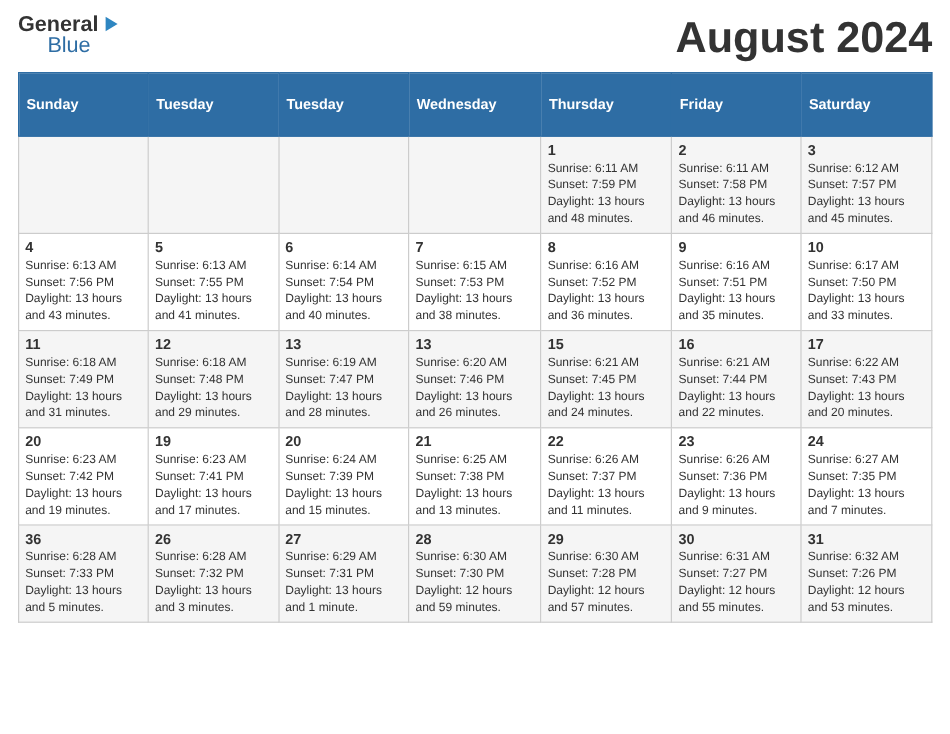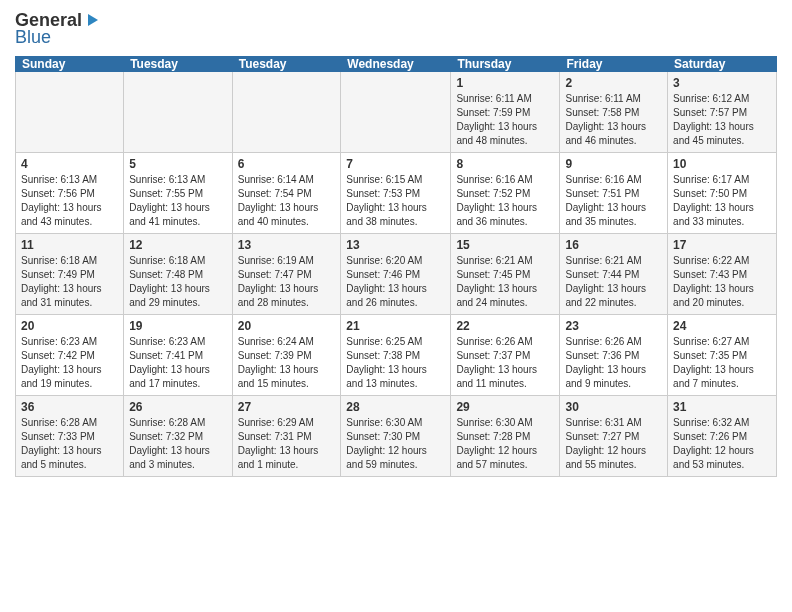--- a/index.html
+++ b/index.html
@@ -12,21 +12,21 @@
     }
     .header-area {
       display: flex;
       justify-content: space-between;
       align-items: flex-start;
       margin-bottom: 8px;
     }
     .logo {
       display: flex;
       flex-direction: column;
-      align-items: flex-start;
+      align-items: center;
     }
     .logo-text {
       display: flex;
       align-items: center;
     }
     .title-area {
       text-align: right;
     }
     .month-year {
       font-size: 36px;
@@ -39,21 +39,21 @@
       font-weight: bold;
     }
     table {
       width: 100%;
       border-collapse: collapse;
       font-size: 11px;
     }
     thead tr th {
       background-color: #2e6da4;
       color: #fff;
-      padding: 0 6px;
+      padding: 19px 6px;
       font-size: 12px;
       font-weight: bold;
       text-align: left;
       border: 1px solid #2e6da4;
     }
     tbody tr td {
       border: 1px solid #ccc;
       vertical-align: top;
       padding: 4px 5px;
       min-height: 70px;
@@ -89,20 +89,21 @@
   <div class="logo">
     <div class="logo-text">
       <span style="font-size:18px;font-weight:bold;color:#333;">General</span>
       <svg width="16" height="16" viewBox="0 0 16 16" style="margin-left:2px;margin-top:-2px;">
         <polygon points="4,2 14,8 4,14" fill="#2e86c1"></polygon>
       </svg>
     </div>
     <span style="font-size:18px;font-weight:normal;color:#2e6da4;margin-top:-4px;">Blue</span>
   </div>
   <div class="title-area">
+    <div class="month-year">August 2024</div>
   </div>
 </div>
 
 <table>
   <thead>
     <tr>
     <th>Sunday</th>
         <th>Tuesday</th>
         <th>Tuesday</th>
         <th>Wednesday</th>

